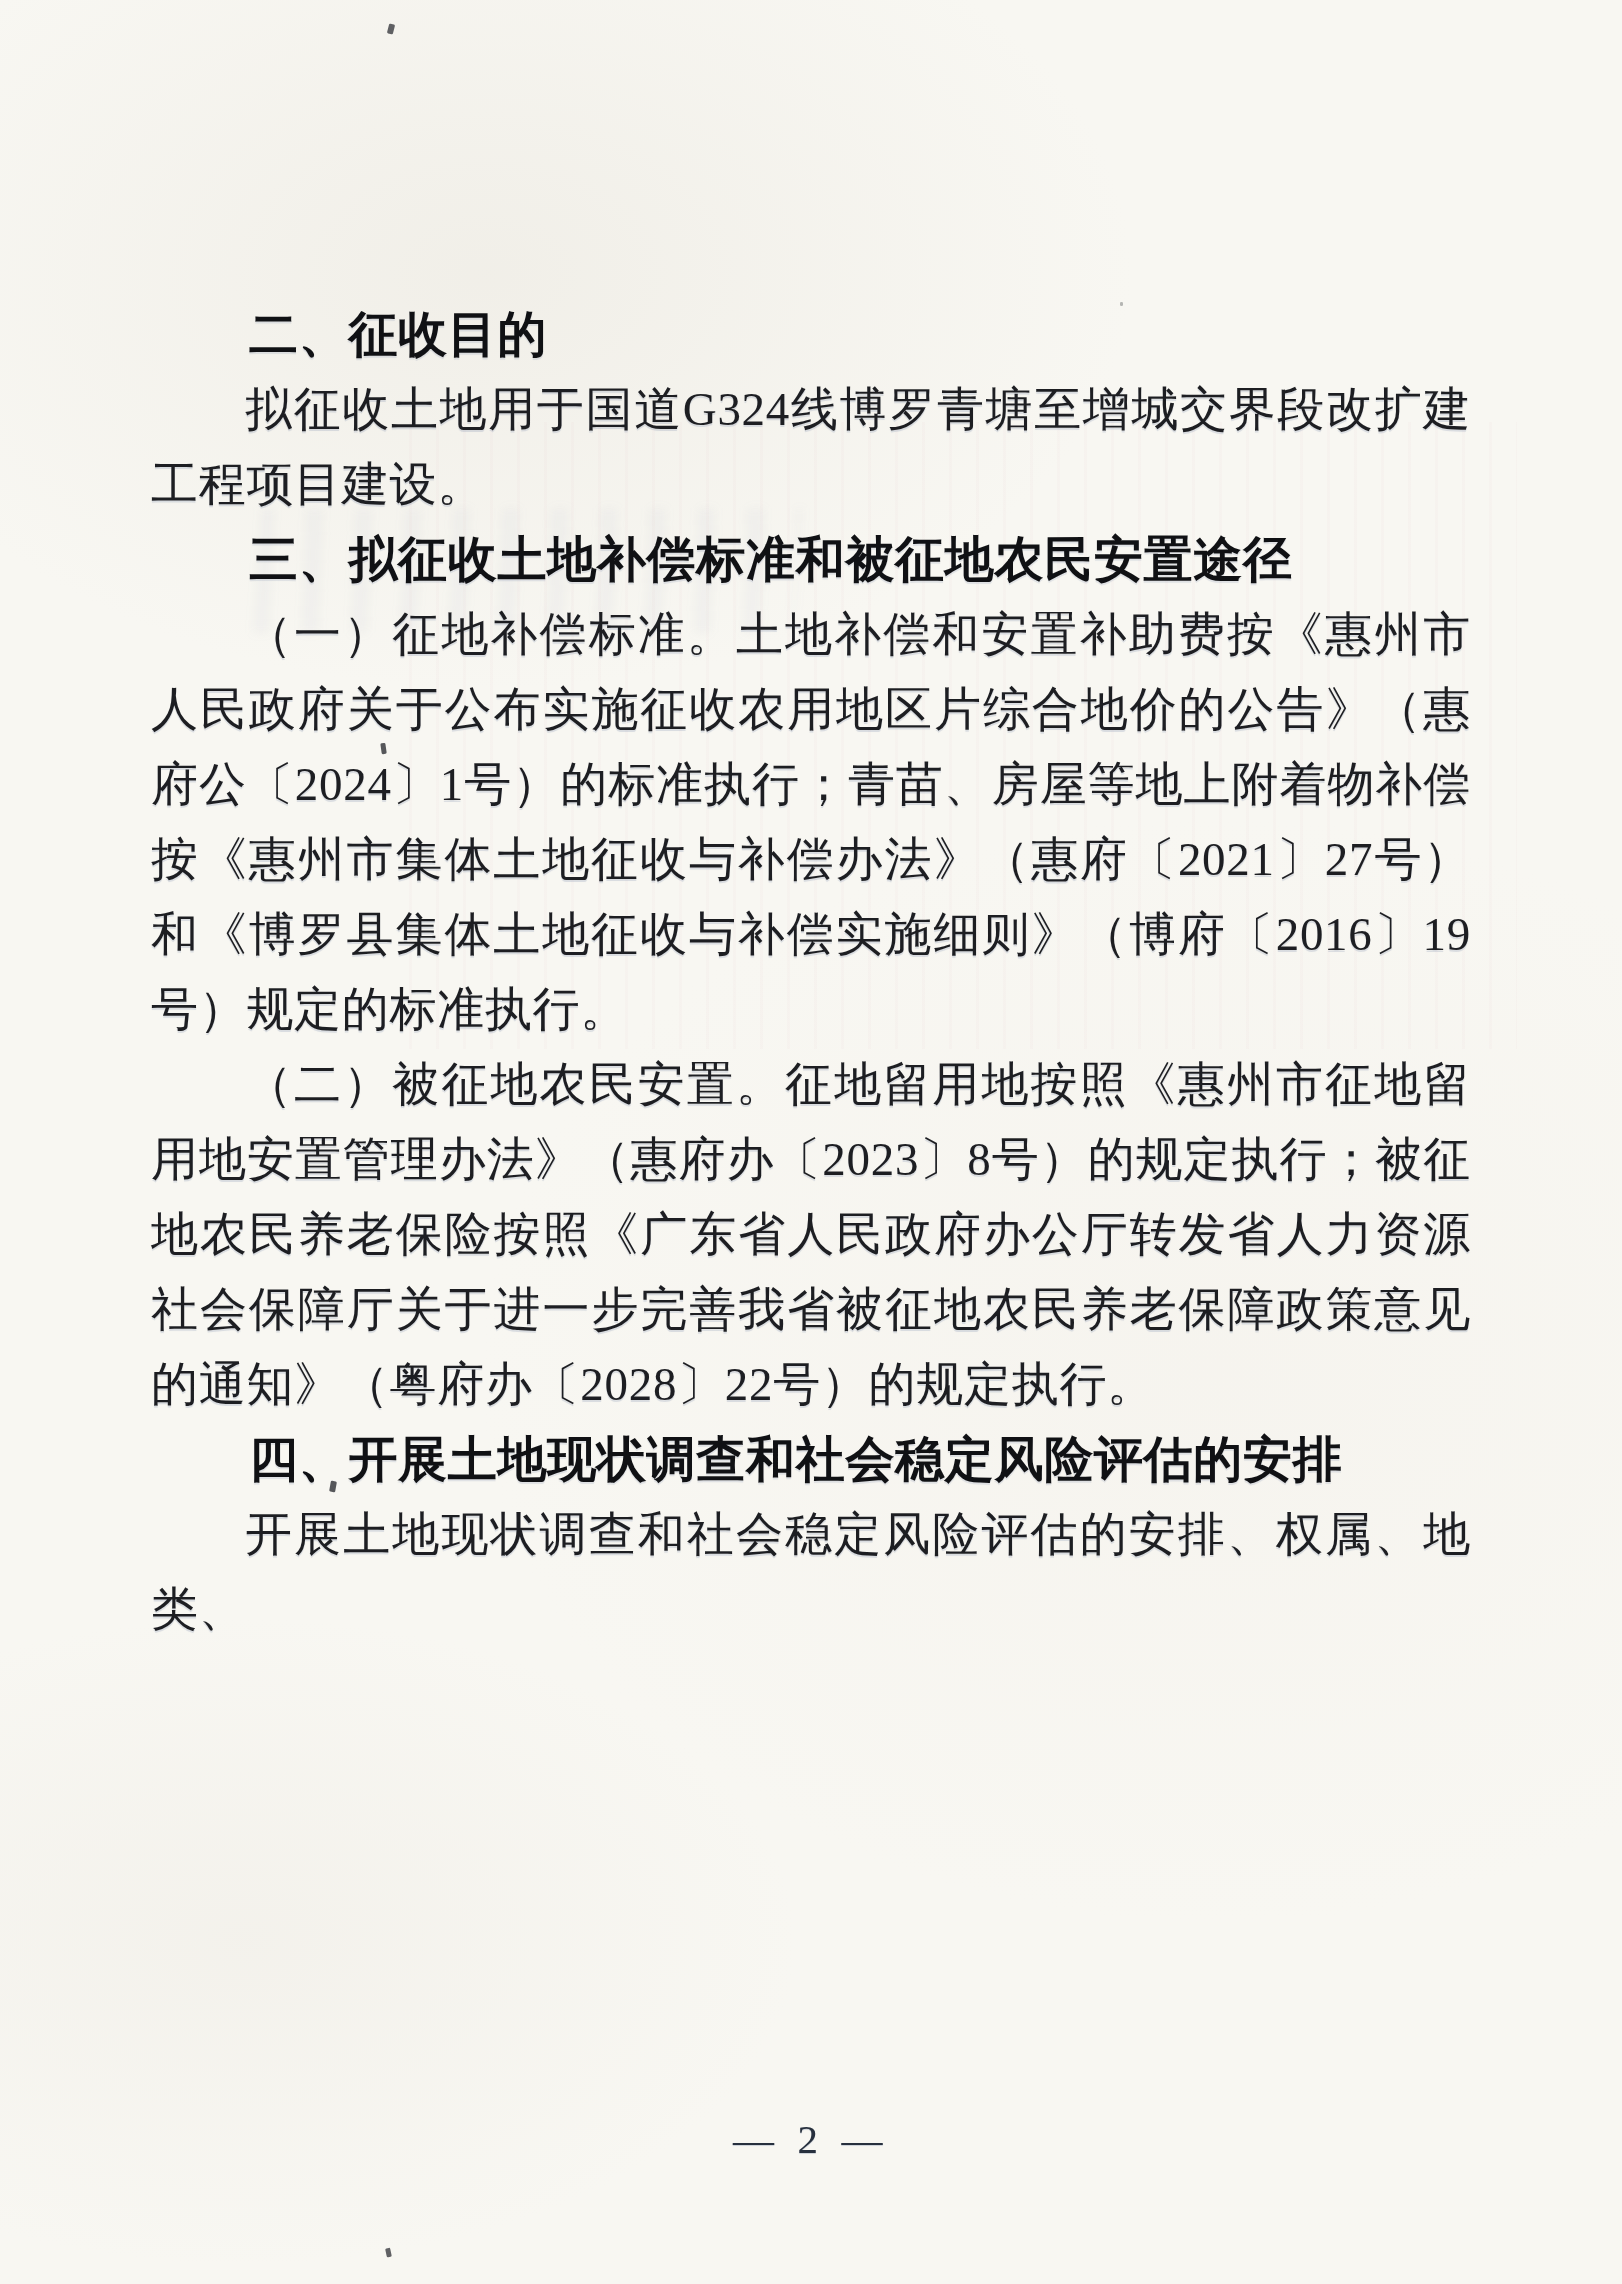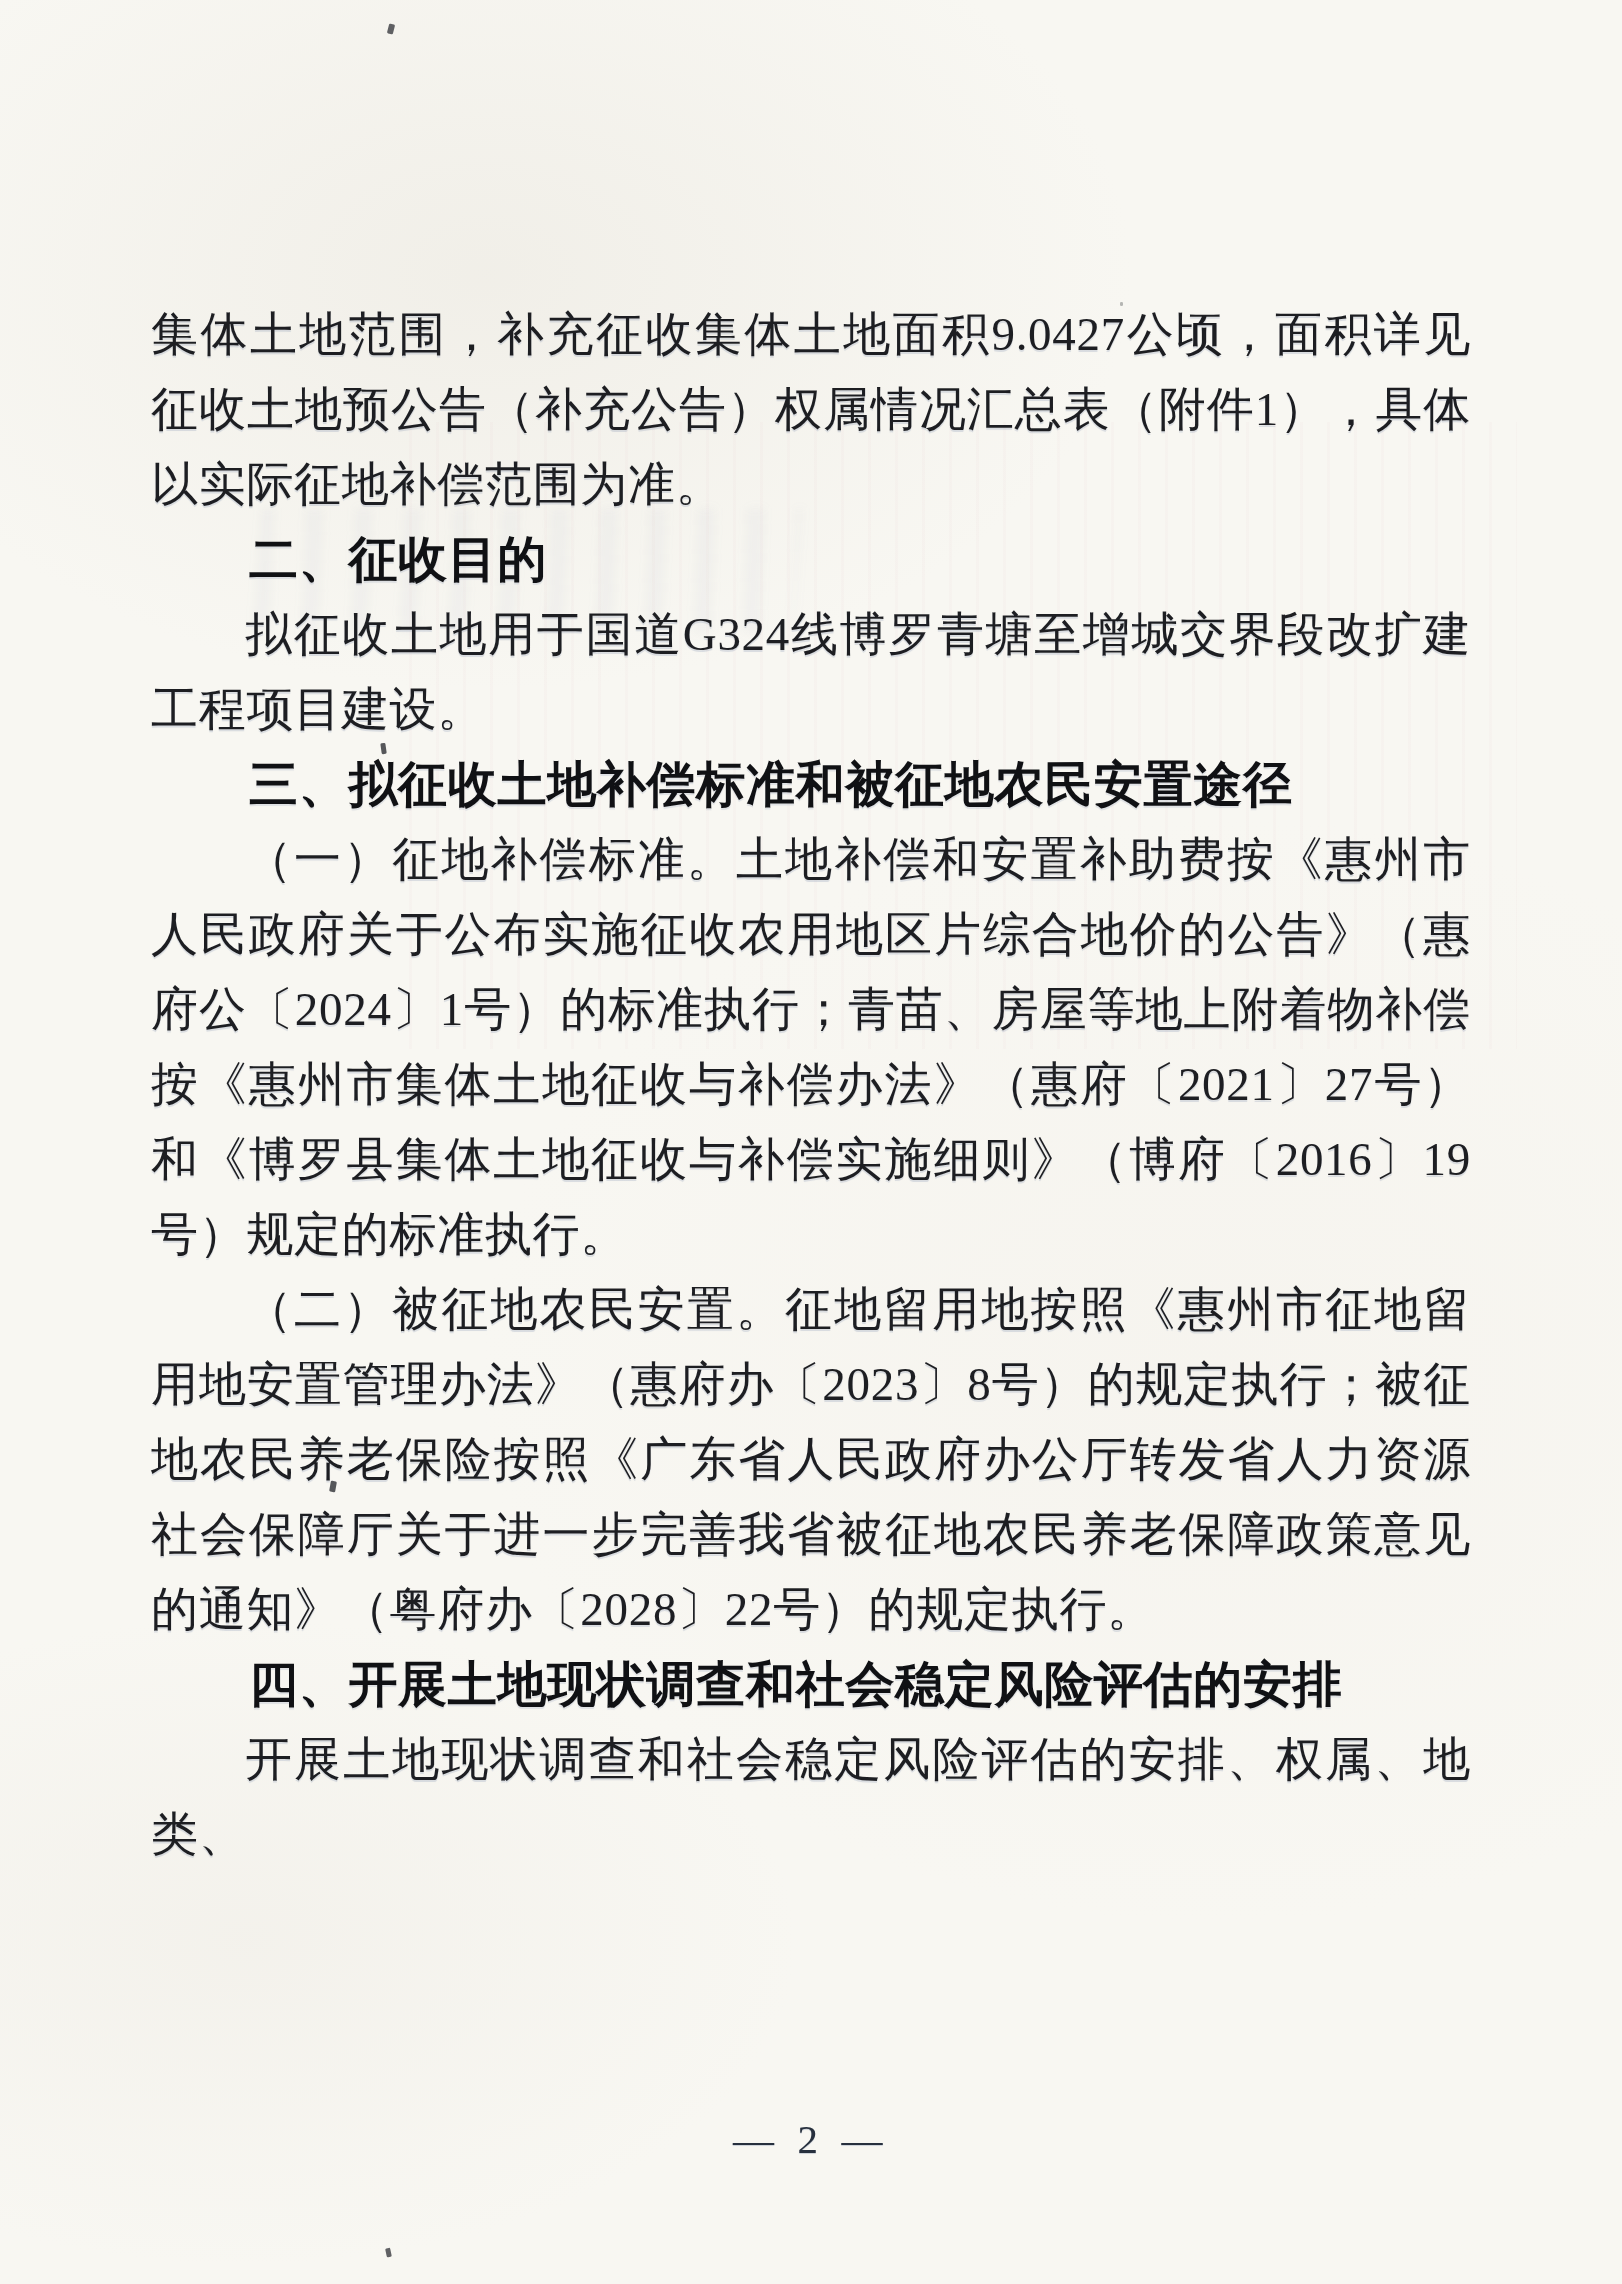--- a/index.html
+++ b/index.html
@@ -118,21 +118,20 @@
 <div class="scan-streaks"></div>
 <div class="ink-bleed-ghost"></div>
 
 <div class="speck speck-1"></div>
 <div class="speck speck-2"></div>
 <div class="speck speck-3"></div>
 <div class="speck speck-4"></div>
 <div class="speck speck-5"></div>
 
 <div class="content">
-    <p class="continuation">集体土地范围，补充征收集体土地面积9.0427公顷，面积详见征收土地预公告（补充公告）权属情况汇总表（附件1），具体以实际征地补偿范围为准。</p>
     <p class="heading">二、征收目的</p>
     <p class="body">拟征收土地用于国道G324线博罗青塘至增城交界段改扩建工程项目建设。</p>
     <p class="heading">三、拟征收土地补偿标准和被征地农民安置途径</p>
     <p class="body">（一）征地补偿标准。土地补偿和安置补助费按《惠州市人民政府关于公布实施征收农用地区片综合地价的公告》（惠府公〔2024〕1号）的标准执行；青苗、房屋等地上附着物补偿按《惠州市集体土地征收与补偿办法》（惠府〔2021〕27号）和《博罗县集体土地征收与补偿实施细则》（博府〔2016〕19号）规定的标准执行。</p>
     <p class="body">（二）被征地农民安置。征地留用地按照《惠州市征地留用地安置管理办法》（惠府办〔2023〕8号）的规定执行；被征地农民养老保险按照《广东省人民政府办公厅转发省人力资源社会保障厅关于进一步完善我省被征地农民养老保障政策意见的通知》（粤府办〔2028〕22号）的规定执行。</p>
     <p class="heading">四、开展土地现状调查和社会稳定风险评估的安排</p>
     <p class="body">开展土地现状调查和社会稳定风险评估的安排、权属、地类、</p>
   </div>
 
 <div class="page-footer">— 2 —</div>

